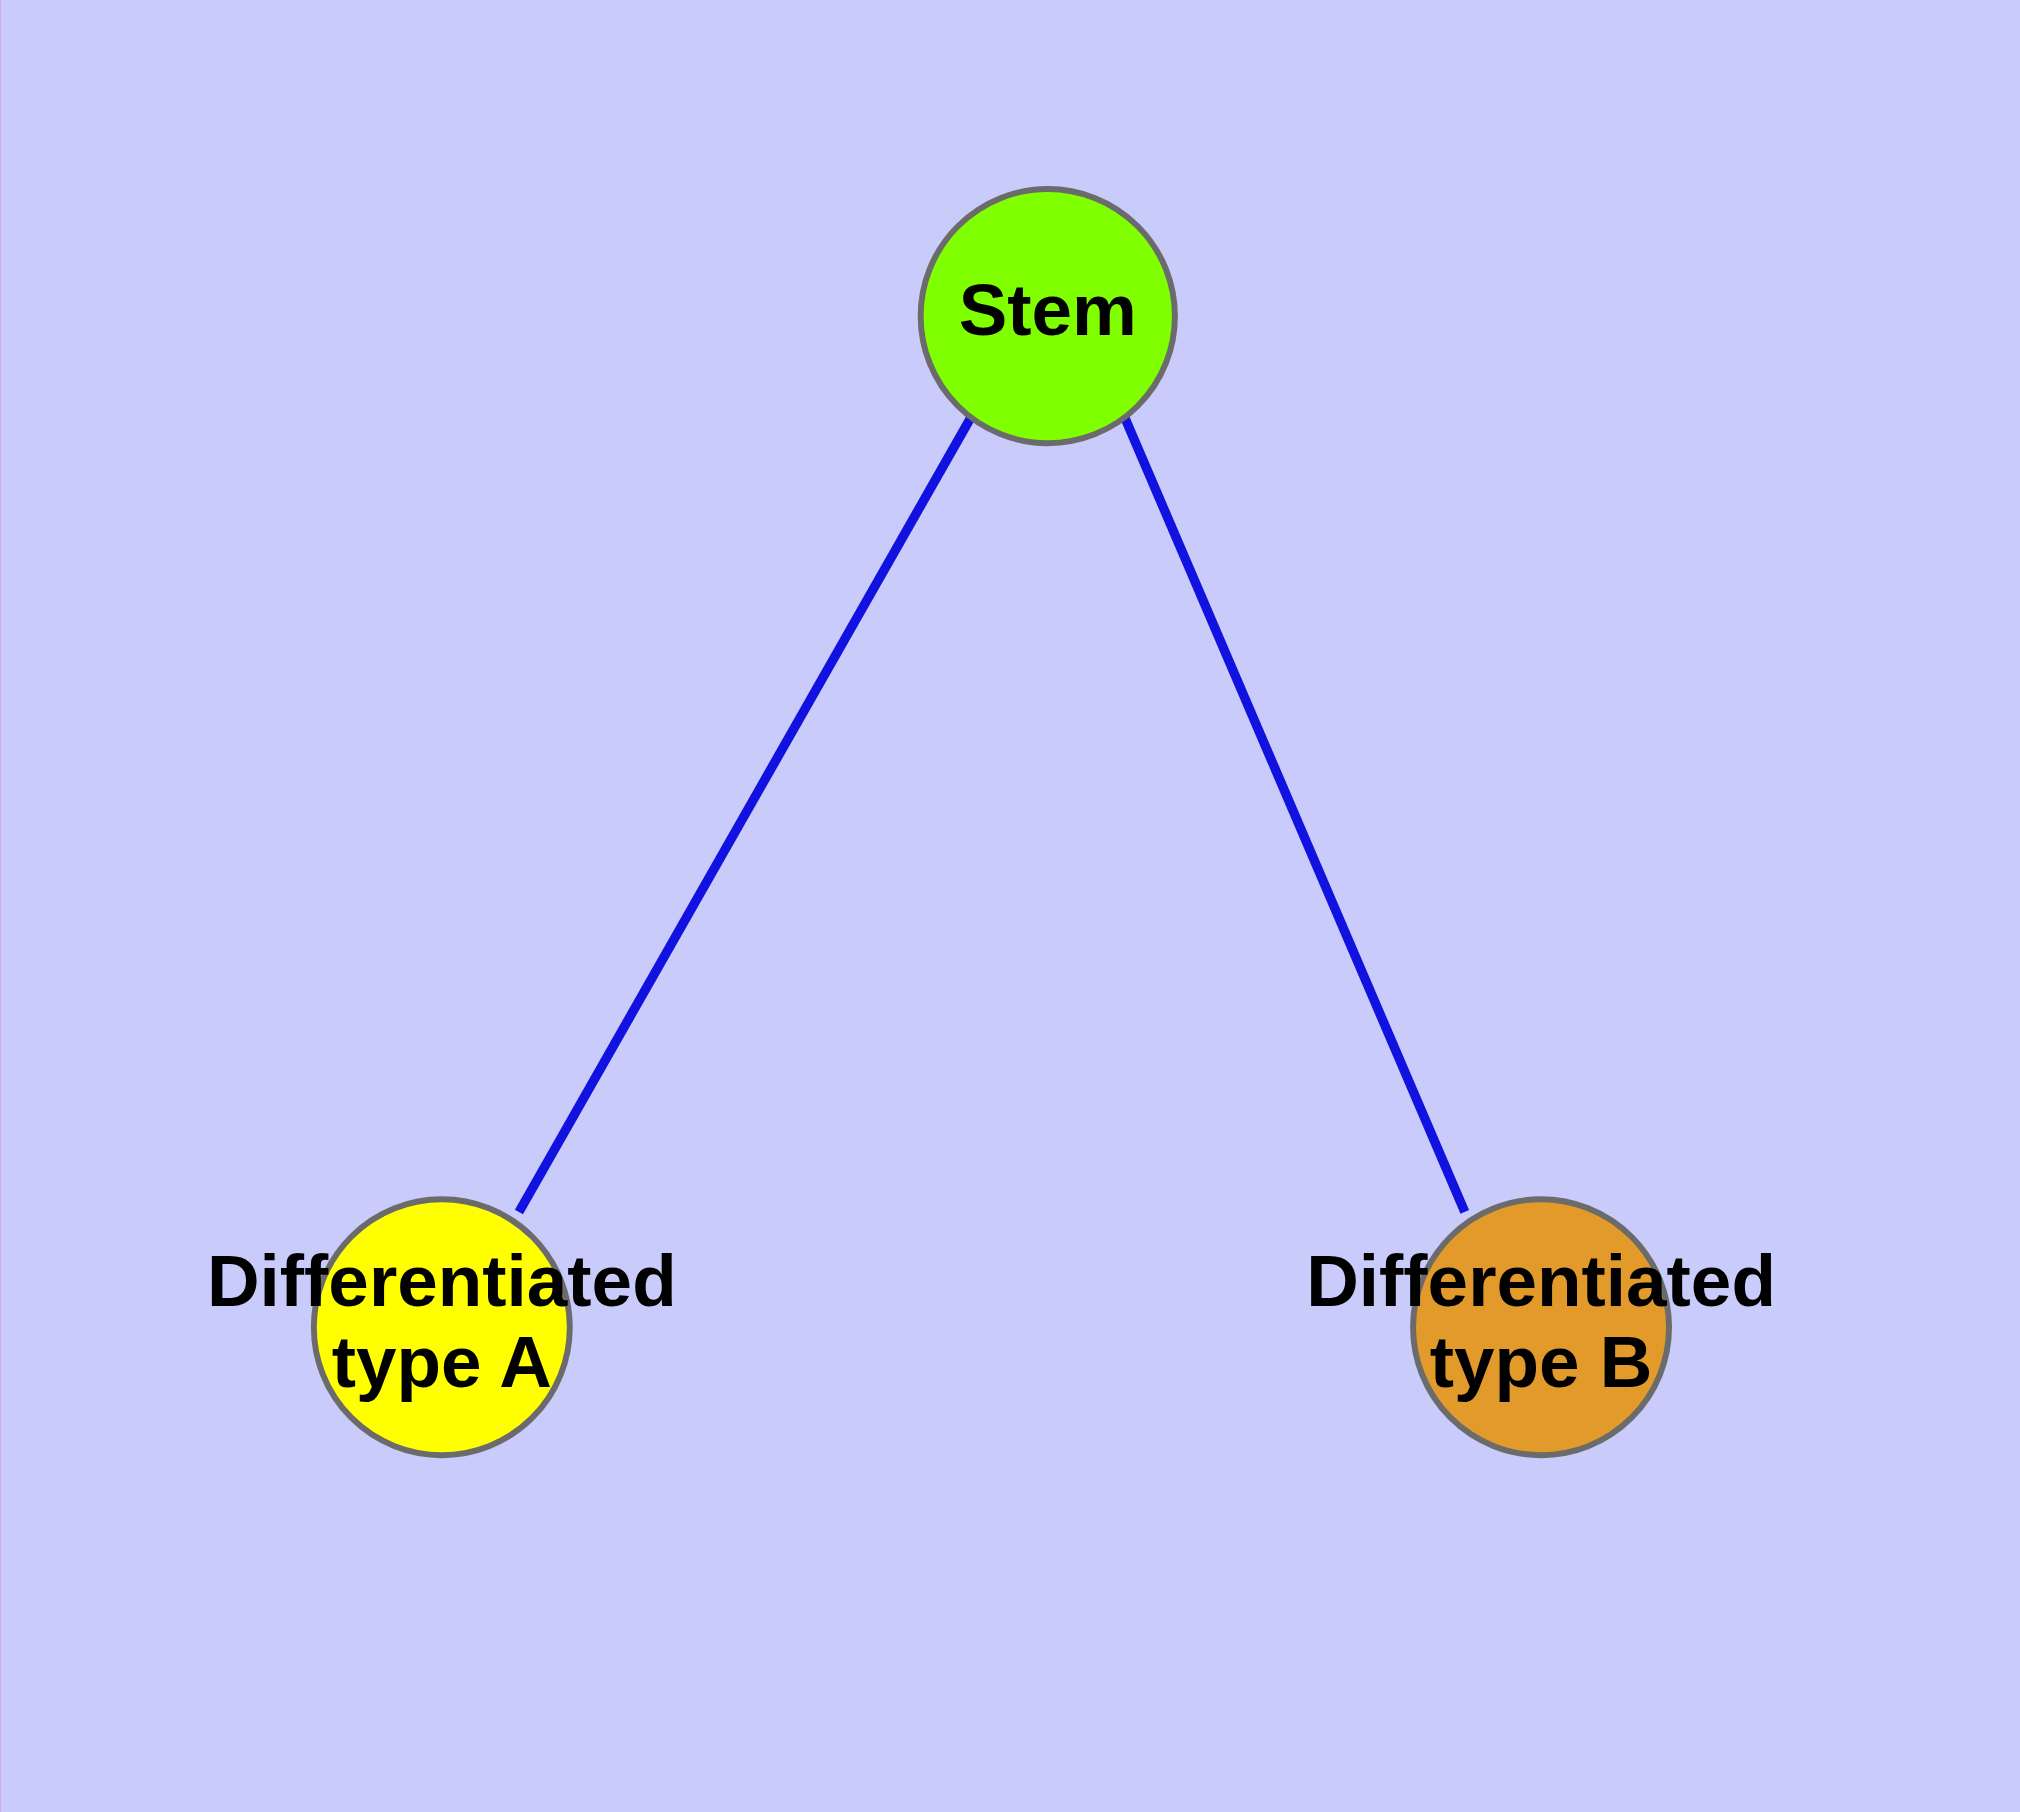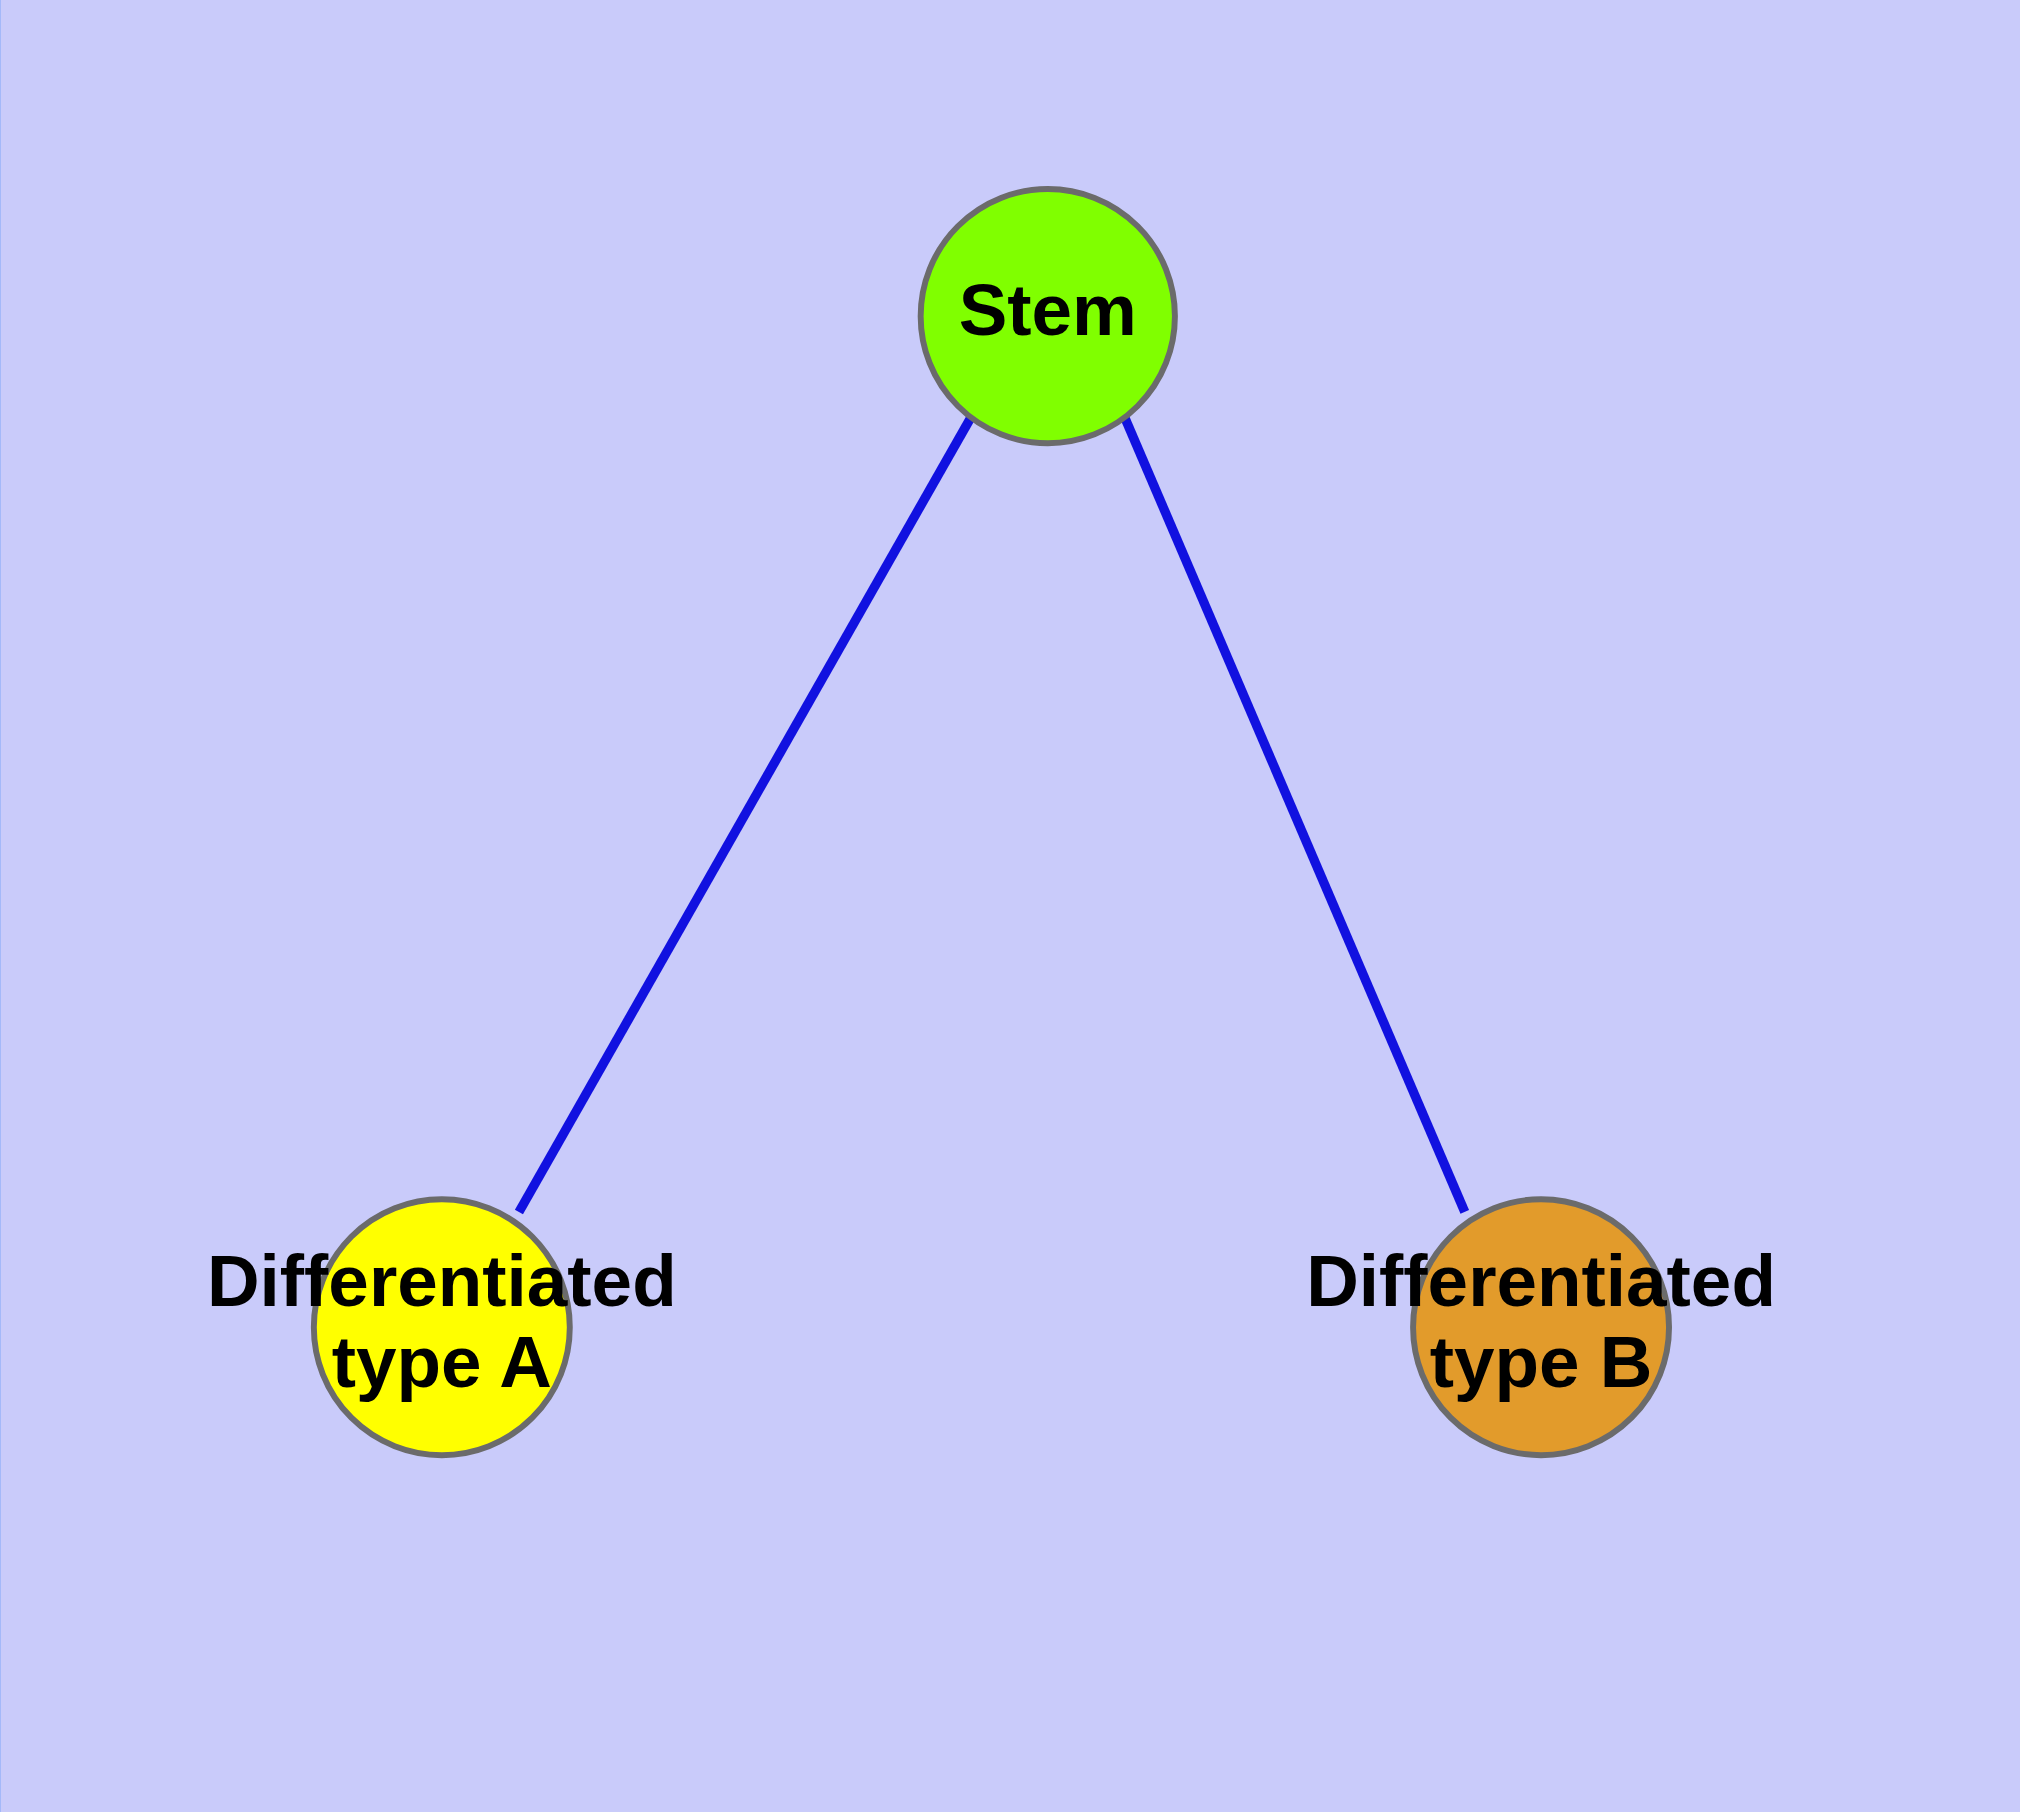--- a/index.html
+++ b/index.html
@@ -5,21 +5,21 @@
   html, body {
     margin: 0;
     padding: 0;
     background: #ffffff;
   }
   #canvas {
     position: relative;
     width: 2021px;
     height: 1812px;
     overflow: hidden;
-    background: #3b82f6;
+    background: #d946ef;
     font-family: "Liberation Sans", sans-serif;
   }
   #graph-svg {
     position: absolute;
     left: 0;
     top: 0;
     width: 2021px;
     height: 1812px;
   }
   .node-label {

